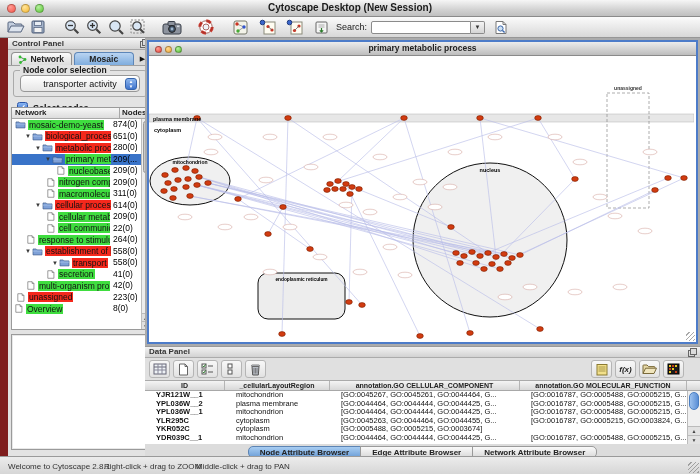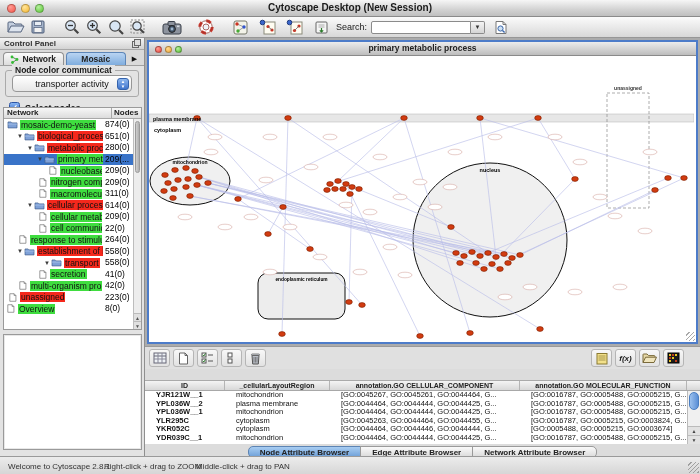--- a/index.html
+++ b/index.html
@@ -20,21 +20,21 @@
     background:linear-gradient(#fbfbfb,#d8d8d8); border-bottom:1px solid #979797;
     display:flex; align-items:center; padding:0 5px; }
   .tbtn { width:22px; height:18px; display:flex; align-items:center; justify-content:center; flex:0 0 auto; }
   .tgap { width:12px; flex:0 0 auto; }
   .sgap { width:5px; flex:0 0 auto; }
   .search-label { font-size:9px; color:#222; margin:0 4px 0 4px; }
   .search-input { width:100px; height:13px; border:1px solid #8b8b8b; background:#fff; font-size:9px; padding:0 2px; border-radius:2px 0 0 2px; }
   .search-dd { width:14px; height:13px; border:1px solid #8b8b8b; border-left:none; background:linear-gradient(#f4f4f4,#d5d5d5); font-size:6px; line-height:11px; text-align:center; color:#333; border-radius:0 2px 2px 0; }
 
   
-  .control-panel { position:absolute; left:0; top:38px; width:145px; height:418px; background:#e3e3e3; border-right:1px solid #8f8f8f; }
+  .control-panel { position:absolute; left:8px; top:38px; width:145px; height:418px; background:#e3e3e3; border-right:1px solid #8f8f8f; }
   .cp-header { position:relative; height:12px; background:linear-gradient(#f4f4f4,#d3d3d3); border-bottom:1px solid #a8a8a8; font-size:8px; font-weight:bold; color:#333; padding:1px 4px; }
   .float-ic { position:absolute; right:3px; top:1px; }
   .cp-tabs { display:flex; align-items:flex-end; gap:2px; height:16px; padding:2px 3px 0 3px; background:#dadada; border-bottom:1px solid #a0a0a0; }
   .cptab { flex:1; height:13px; border:1px solid #919191; border-bottom:none; border-radius:4px 4px 0 0;
     background:linear-gradient(#fafafa,#dcdcdc); font-size:8.5px; font-weight:bold; color:#222;
     display:flex; align-items:center; justify-content:center; gap:3px; }
   .cptab.selected { background:linear-gradient(#b9d4f2,#7fadde); border-color:#5d86b8; }
   .cptab-more { flex:0 0 13px; height:13px; font-size:7px; line-height:13px; text-align:center; color:#111; }
   .groupbox { position:absolute; left:5px; top:32px; width:134px; height:27px; border:1px solid #aaa; border-radius:3px; }
   .groupbox-title { position:absolute; top:-6px; left:6px; background:#e3e3e3; padding:0 3px; font-size:8.5px; font-weight:bold; color:#1a1a1a; }
@@ -256,21 +256,21 @@
             <circle cx="2.5" cy="7.5" r="1.4" fill="#33bb33"></circle>
           </svg>
         <span>Network</span>
       </div>
       <div class="cptab selected">
         <span>Mosaic</span>
       </div>
       <div class="cptab-more">▶</div>
     </div>
     <div class="groupbox">
-      <span class="groupbox-title">Node color communicat</span>
+      <span class="groupbox-title">Node color selection</span>
       <div class="combo">
         <span>transporter activity</span>
         <span class="combo-step">▲<br>▼</span>
       </div>
     </div>
     <div class="cb-row">
       <span class="cbox">✓</span>
       <span>Select nodes</span>
     </div>
     <div class="treebox">
@@ -586,20 +586,27 @@
               <text x="341" y="116" font-size="5.5" font-weight="bold" text-anchor="middle" fill="#000" font-family="&quot;Liberation Sans&quot;,sans-serif">nucleus</text>
               <text x="152.5" y="225" font-size="4.8" font-weight="bold" text-anchor="middle" fill="#000" font-family="&quot;Liberation Sans&quot;,sans-serif">endoplasmic reticulum</text>
               <text x="479" y="34" font-size="5" font-weight="bold" text-anchor="middle" fill="#333" font-family="&quot;Liberation Sans&quot;,sans-serif">unassigned</text>
             </g>
           </svg></div>
       <div class="iframe-grip"></div>
     </div>
   </div>
 
   <div class="data-panel">
+    <div class="dp-header">
+      <span>Data Panel</span>
+      <span class="float-ic"><svg width="9" height="9" viewBox="0 0 9 9">
+            <rect x="0.5" y="2.5" width="6" height="6" fill="none" stroke="#666"></rect>
+            <rect x="2.5" y="0.5" width="6" height="6" fill="#ddd" stroke="#666"></rect>
+          </svg></span>
+    </div>
     <div class="dp-toolbar">
       <span class="dbtn">
           <svg width="14" height="12" viewBox="0 0 14 12">
             <rect x="1" y="1" width="12" height="10" fill="#eef2f6" stroke="#667"></rect>
             <line x1="1" y1="4" x2="13" y2="4" stroke="#667"></line>
             <line x1="1" y1="7" x2="13" y2="7" stroke="#889"></line>
             <line x1="5" y1="1" x2="5" y2="11" stroke="#889"></line>
             <line x1="9" y1="1" x2="9" y2="11" stroke="#889"></line>
           </svg>
         </span>
@@ -692,21 +699,20 @@
           </div>
           <div class="dtr">
             <span class="dtd id" style="width: 80px;">YLR295C</span>
             <span class="dtd" style="width: 105px;">cytoplasm</span>
             <span class="dtd" style="width: 190px;">[GO:0045263, GO:0044464, GO:0044455, G...</span>
             <span class="dtd" style="width: 167px;">[GO:0016787, GO:0005215, GO:0003824, G...</span>
           </div>
           <div class="dtr">
             <span class="dtd id" style="width: 80px;">YKR052C</span>
             <span class="dtd" style="width: 105px;">cytoplasm</span>
-            <span class="dtd" style="width: 190px;">[GO:0044464, GO:0044446, GO:0044444, G...</span>
             <span class="dtd" style="width: 167px;">[GO:0005488, GO:0005215, GO:0003674]</span>
           </div>
           <div class="dtr">
             <span class="dtd id" style="width: 80px;">YDR039C__1</span>
             <span class="dtd" style="width: 105px;">mitochondrion</span>
             <span class="dtd" style="width: 190px;">[GO:0044464, GO:0044444, GO:0044425, G...</span>
             <span class="dtd" style="width: 167px;">[GO:0016787, GO:0005488, GO:0005215, G...</span>
           </div>
         </div>
       <div class="dt-sb">

